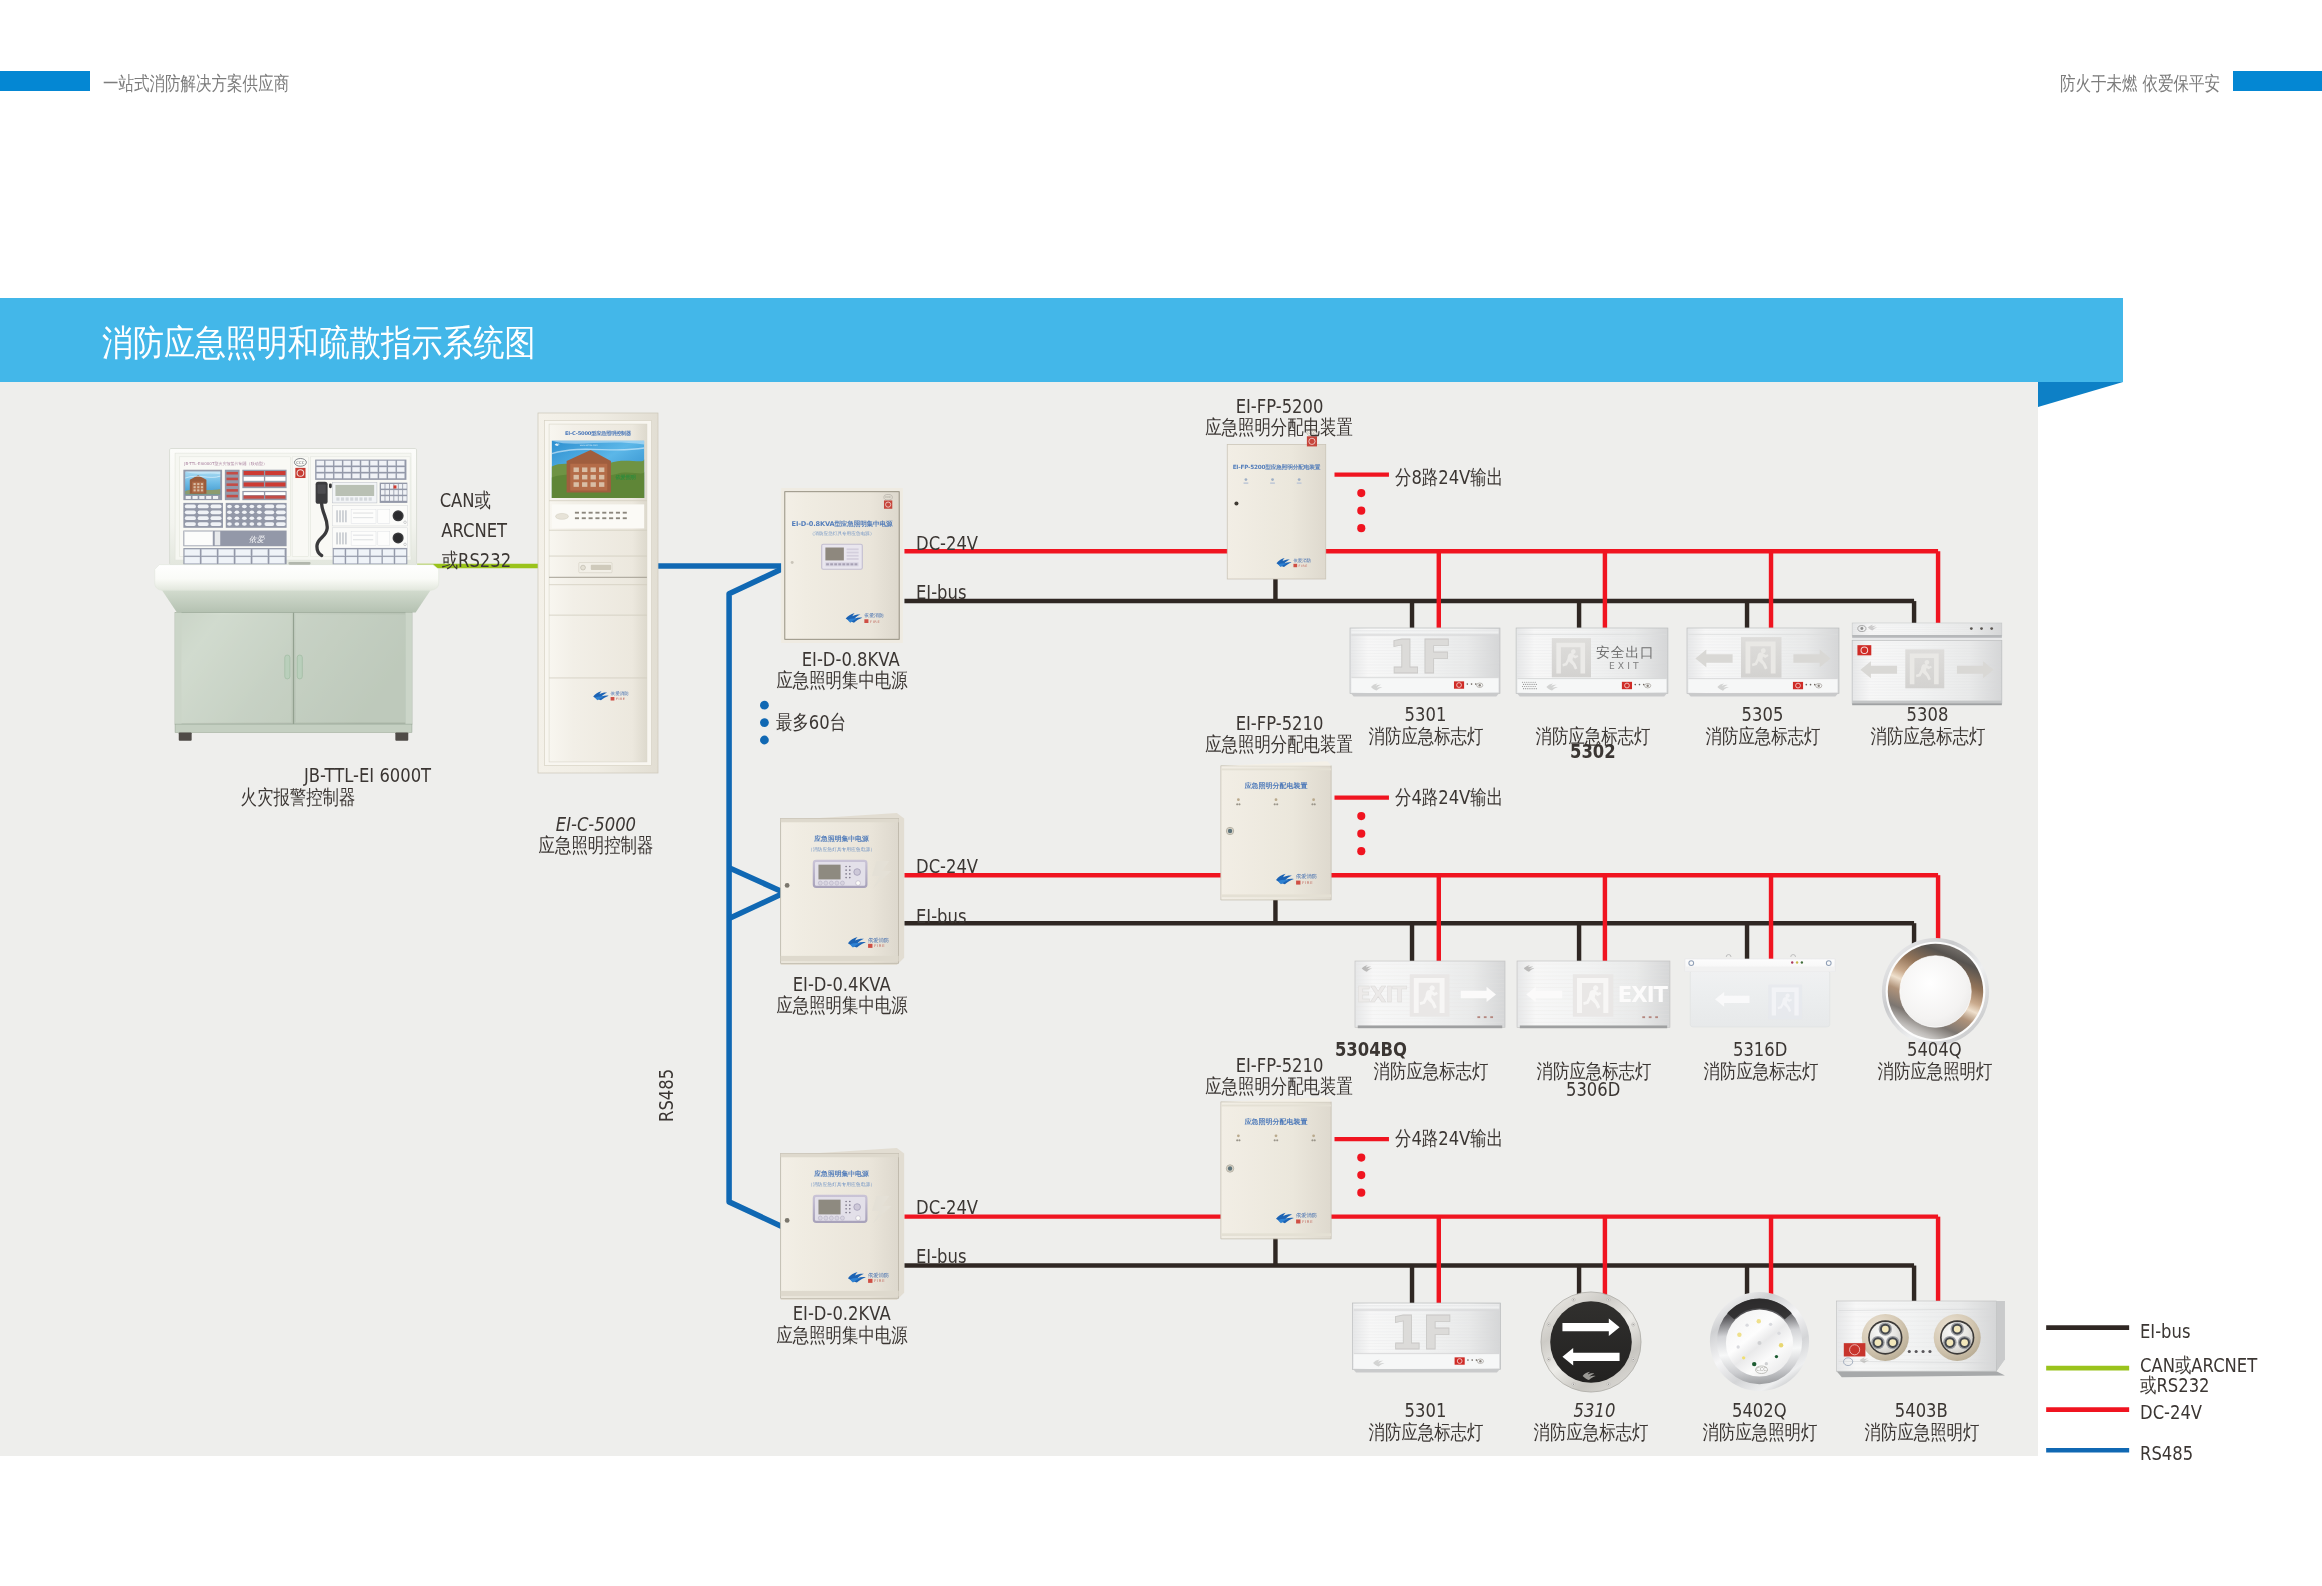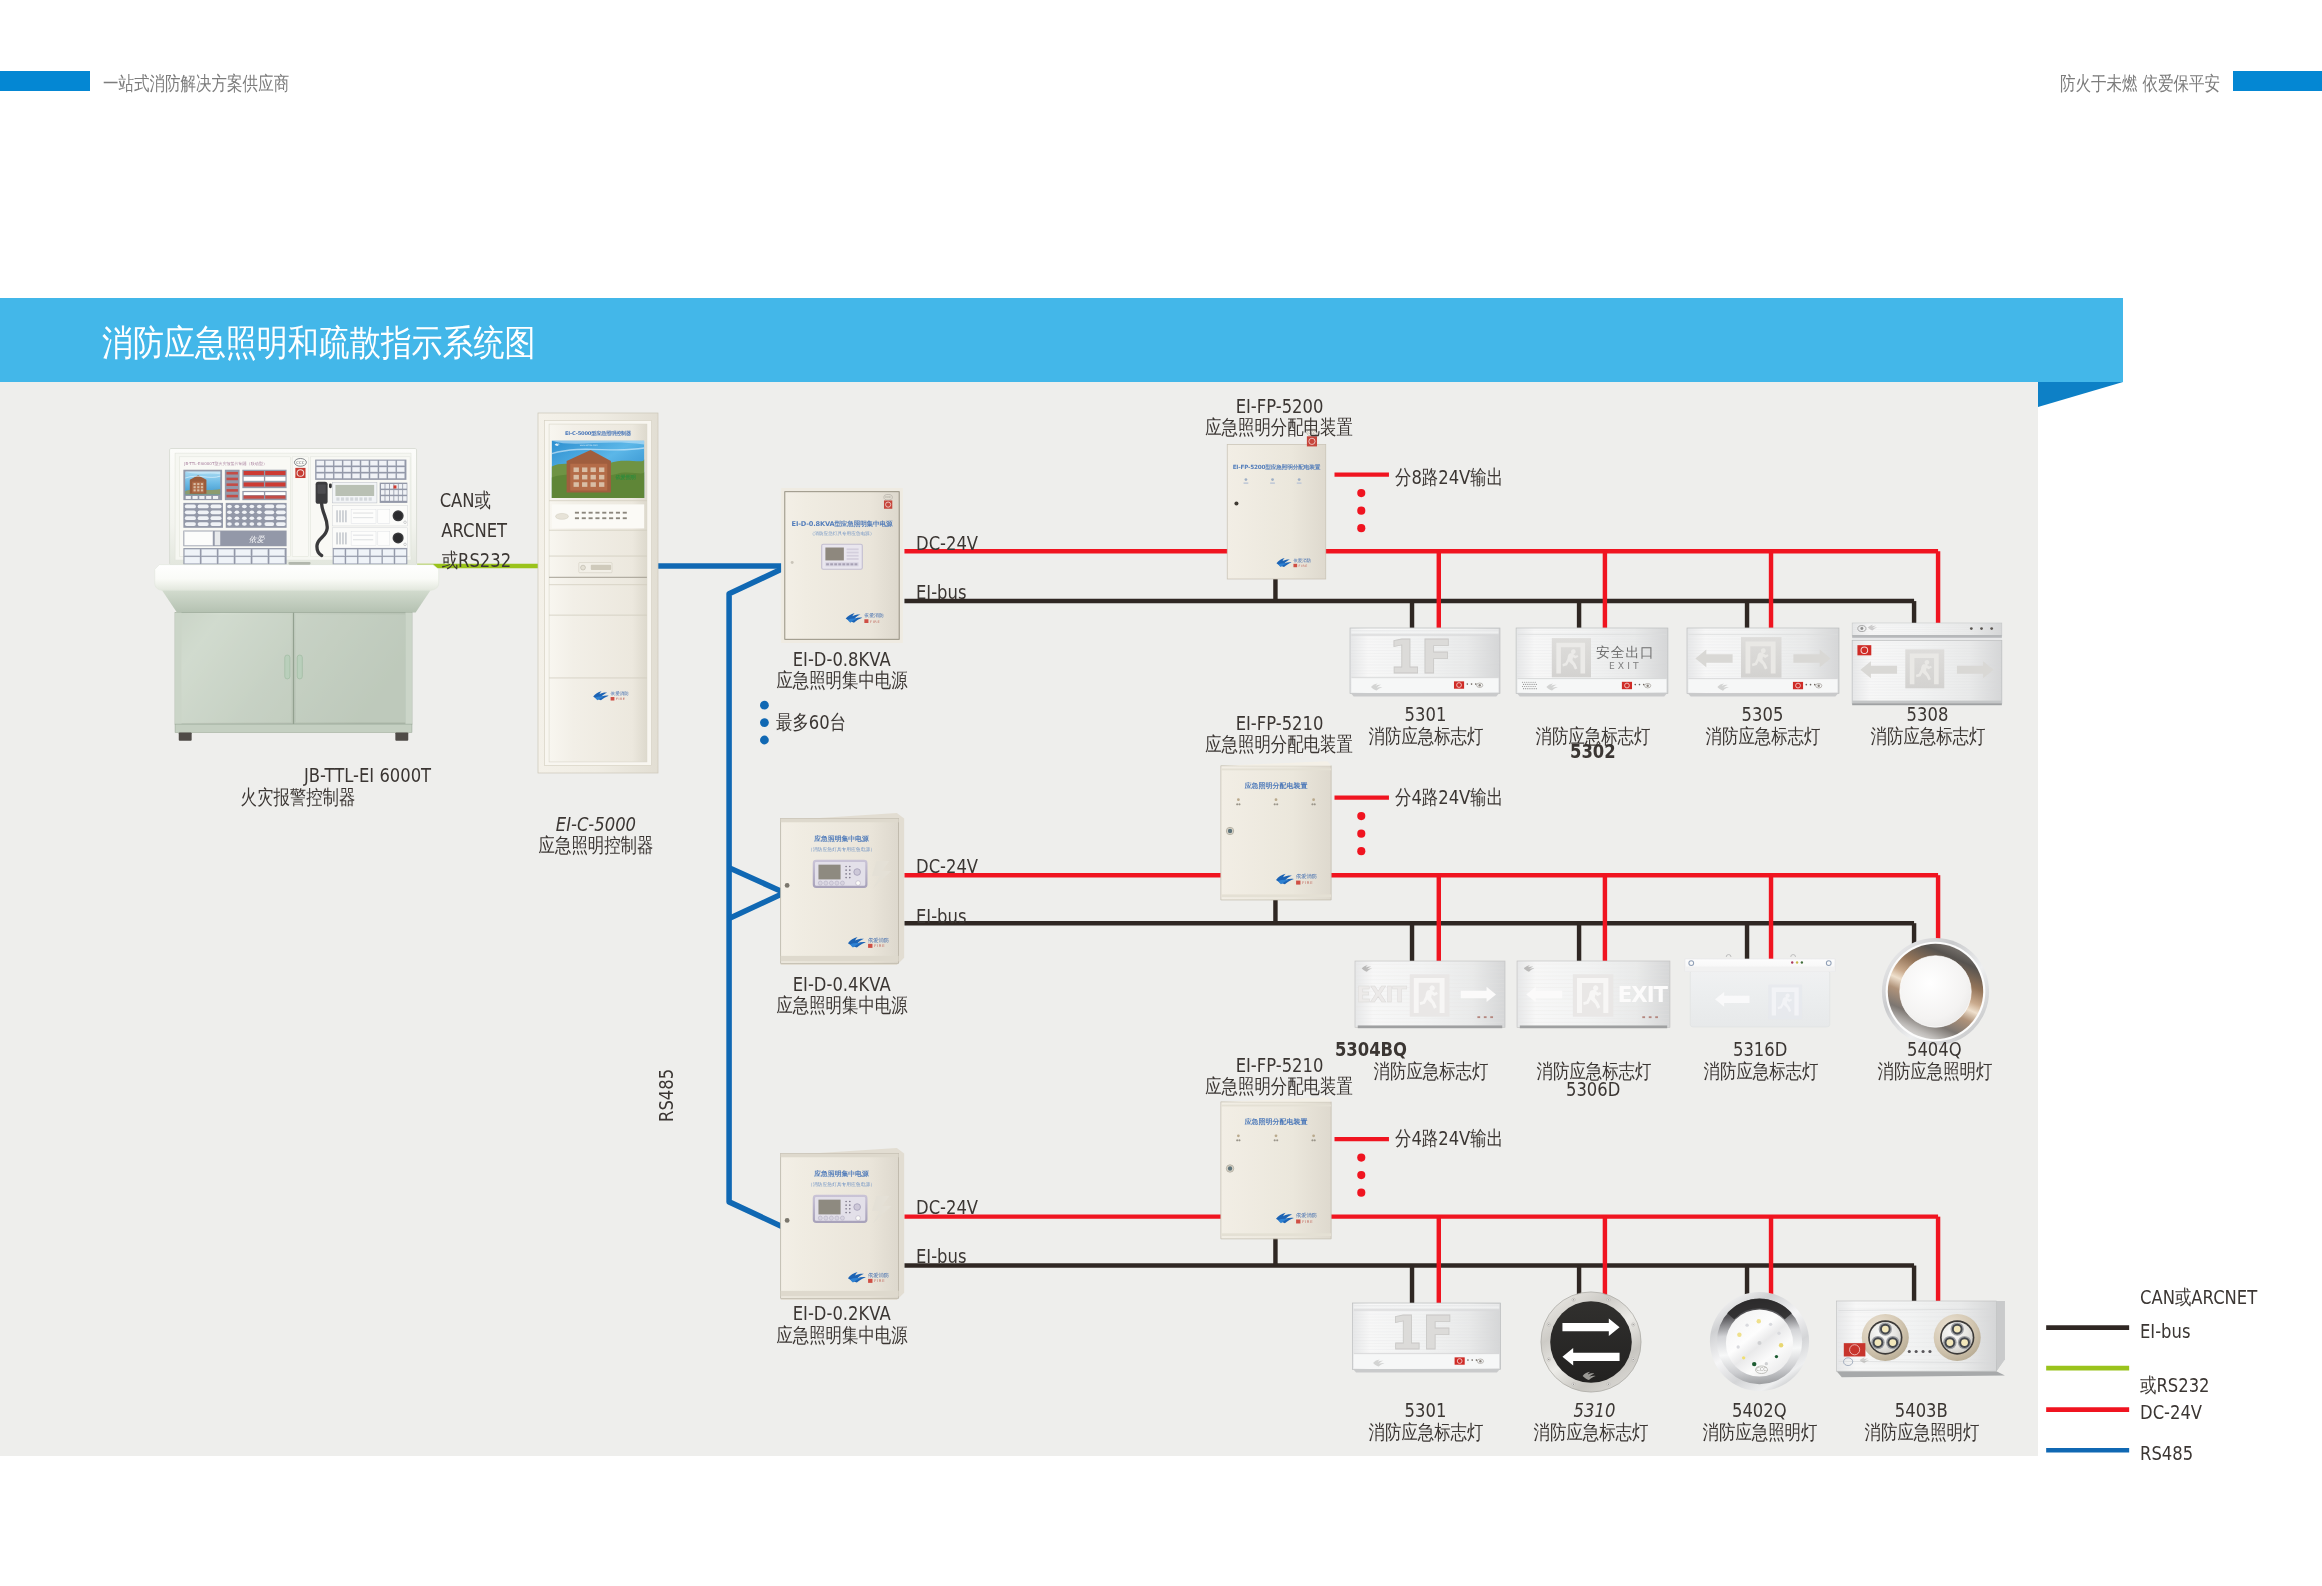--- a/index.html
+++ b/index.html
@@ -1374,21 +1374,21 @@
       </g>
 <circle cx="79.1" cy="55.0" r="1.7" fill="#58565a"></circle>
 <circle cx="86.6" cy="55.0" r="1.7" fill="#58565a"></circle>
 <circle cx="94.1" cy="55.0" r="1.7" fill="#58565a"></circle>
 <circle cx="101.6" cy="55.0" r="1.7" fill="#58565a"></circle>
 </svg>
 <div class="cap" style="left:150px;top:763px;width:295px;text-align:right;"><span class="t">JB-TTL-EI 6000T</span></div>
 <div class="cap" style="left:150px;top:784px;width:295px;"><span class="t">火灾报警控制器</span></div>
 <div class="cap" style="left:485px;top:812px;width:222px;font-style:italic;"><span class="t">EI-C-5000</span></div>
 <div class="cap" style="left:485px;top:832px;width:222px;"><span class="t">应急照明控制器</span></div>
-<div class="cap" style="left:731px;top:647px;width:222px;"><span class="t">EI-D-0.8KVA</span></div>
+<div class="cap" style="left:731px;top:647px;width:222px;padding-left:9px;"><span class="t">EI-D-0.8KVA</span></div>
 <div class="cap" style="left:731px;top:667px;width:222px;"><span class="t">应急照明集中电源</span></div>
 <div class="cap" style="left:731px;top:972px;width:222px;"><span class="t">EI-D-0.4KVA</span></div>
 <div class="cap" style="left:731px;top:992px;width:222px;"><span class="t">应急照明集中电源</span></div>
 <div class="cap" style="left:731px;top:1301px;width:222px;"><span class="t">EI-D-0.2KVA</span></div>
 <div class="cap" style="left:731px;top:1322px;width:222px;"><span class="t">应急照明集中电源</span></div>
 <div class="cap-l" style="left:776px;top:709px;width:185px;"><span class="tl">最多60台</span></div>
 <div class="cap" style="left:1168px;top:394px;width:222px;"><span class="t">EI-FP-5200</span></div>
 <div class="cap" style="left:1168px;top:414px;width:222px;"><span class="t">应急照明分配电装置</span></div>
 <div class="cap" style="left:1168px;top:711px;width:222px;"><span class="t">EI-FP-5210</span></div>
 <div class="cap" style="left:1168px;top:731px;width:222px;"><span class="t">应急照明分配电装置</span></div>
@@ -1429,18 +1429,18 @@
 <div class="cap" style="left:1658px;top:1419px;width:203px;"><span class="t">消防应急照明灯</span></div>
 <div class="cap" style="left:1820px;top:1398px;width:203px;"><span class="t">5403B</span></div>
 <div class="cap" style="left:1820px;top:1419px;width:203px;"><span class="t">消防应急照明灯</span></div>
 <svg class="abs" id="legend" style="left:2046px;top:1311px;" width="277" height="166" viewBox="0 0 300 180">
       <line x1="0" y1="18" x2="90" y2="18" stroke="#2f2723" stroke-width="5"></line>
       <line x1="0" y1="62" x2="90" y2="62" stroke="#9ac31c" stroke-width="5"></line>
       <line x1="0" y1="107" x2="90" y2="107" stroke="#f01420" stroke-width="5"></line>
       <line x1="0" y1="151" x2="90" y2="151" stroke="#1068b3" stroke-width="5"></line>
     </svg>
 <div class="cap-l" style="left:2140px;top:1319px;"><span class="tl">EI-bus</span></div>
-<div class="cap-l" style="left:2140px;top:1284px;"><span class="tl">CAN或ARCNET</span></div>
+<div class="cap-l" style="left:2140px;top:1352px;"><span class="tl">CAN或ARCNET</span></div>
 <div class="cap-l" style="left:2140px;top:1372px;"><span class="tl">或RS232</span></div>
 <div class="cap-l" style="left:2140px;top:1400px;"><span class="tl">DC-24V</span></div>
 <div class="cap-l" style="left:2140px;top:1441px;"><span class="tl">RS485</span></div>
 </div>
 
 
 </body></html>

